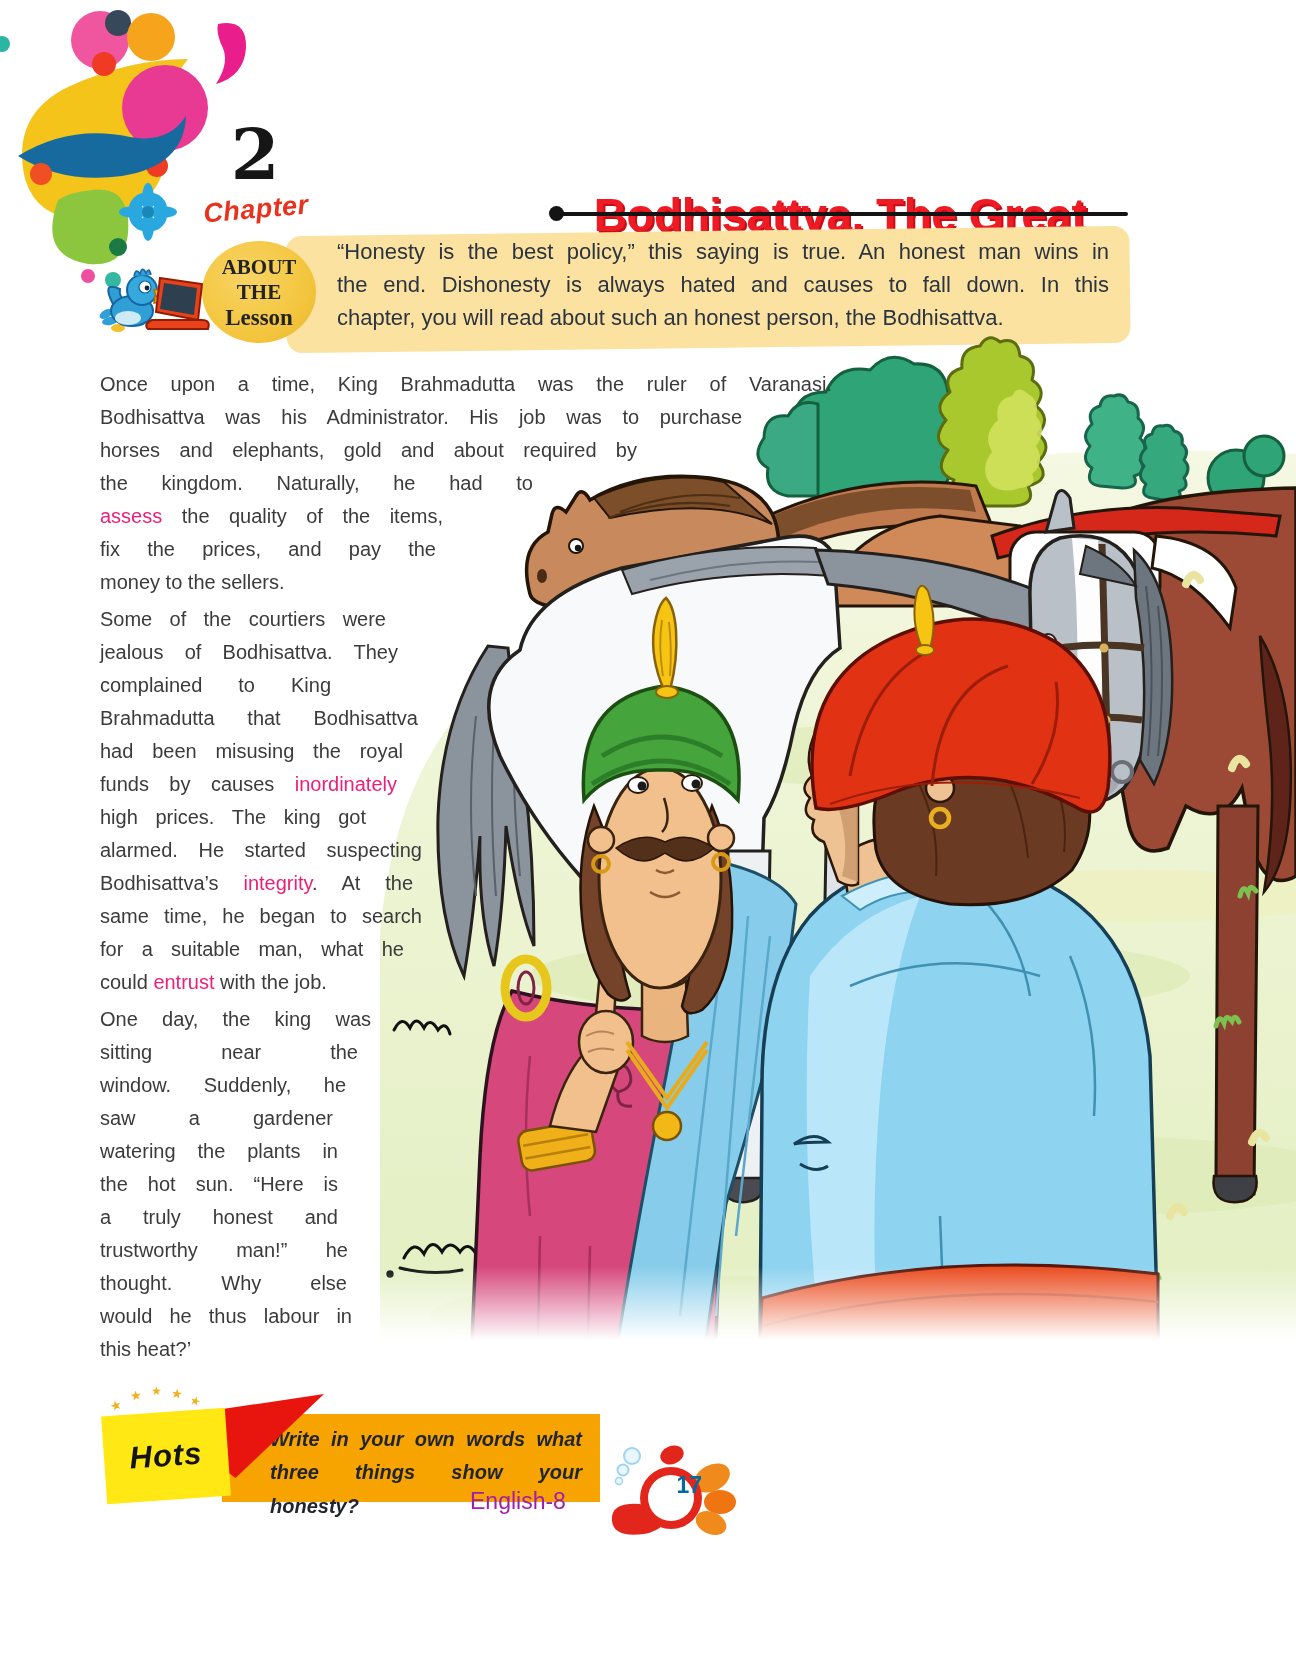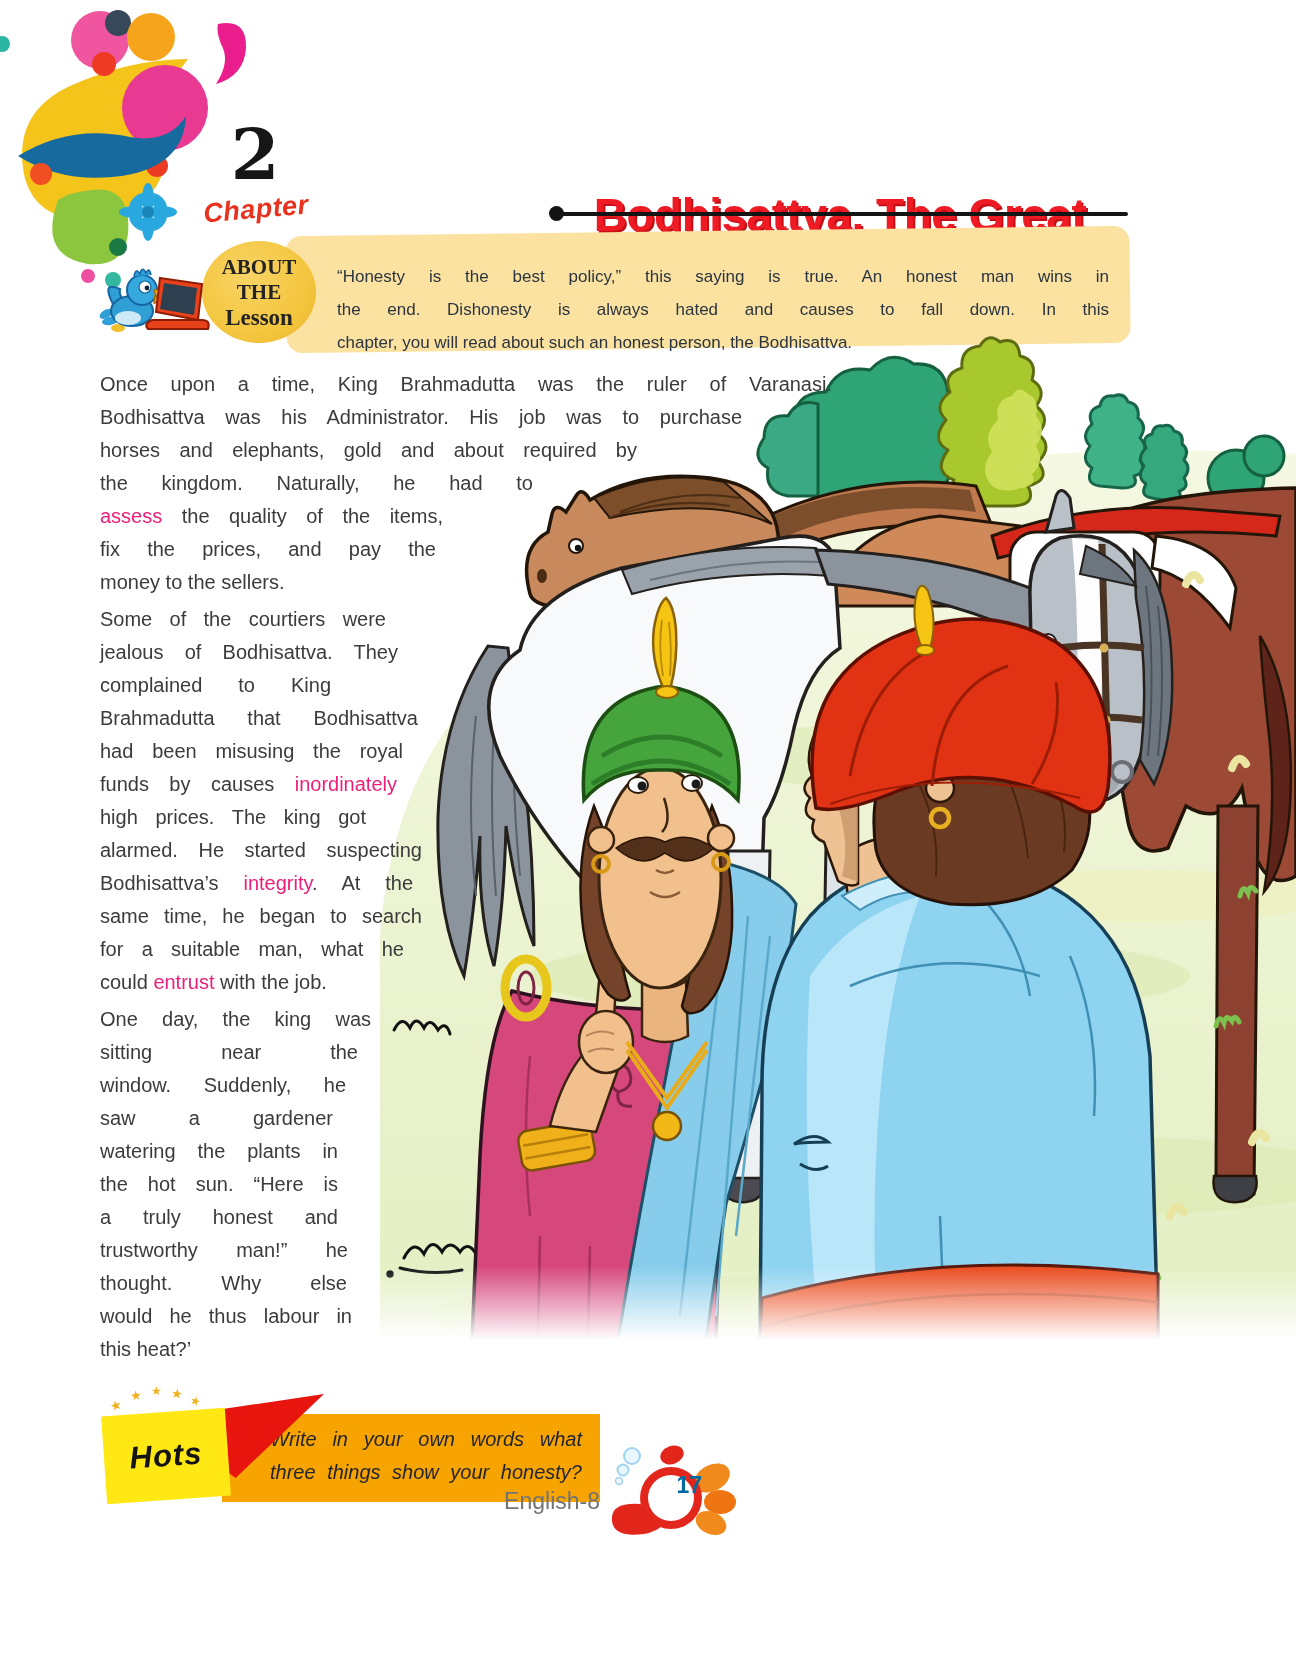--- a/index.html
+++ b/index.html
@@ -16,21 +16,21 @@
     font-size:27px;font-weight:bold;font-style:italic;color:#e8321e;transform:rotate(-5deg);letter-spacing:.5px;}
   
   .title{position:absolute;left:548px;top:144px;width:584px;text-align:center;
     font-size:46px;font-weight:bold;color:#ee1b24;letter-spacing:-.5px;
     text-shadow:2px 2px 0 #c50e15;margin-top:44px;}
   .rule{position:absolute;left:558px;top:212px;width:570px;height:4px;background:#141414;border-radius:2px;}
   .rule-dot{position:absolute;left:549px;top:206px;width:15px;height:15px;border-radius:50%;background:#141414;}
   
   .about-box{position:absolute;left:286px;top:231px;width:844px;height:117px;background:#fbe2a0;
     border-radius:16px;transform:rotate(-.7deg);}
-  .about-text{position:absolute;left:337px;top:260px;width:772px;font-size:17px;line-height:34px;color:#2b3440;}
+  .about-text{position:absolute;left:337px;top:235px;width:772px;font-size:22px;line-height:34px;color:#2b3440;}
   .about-badge{position:absolute;left:202px;top:241px;width:114px;height:102px;border-radius:50%;
     background:radial-gradient(circle at 40% 35%,#f8d465,#f4c63f 60%,#eab52c);
     display:flex;flex-direction:column;justify-content:center;align-items:center;
     font-family:"Liberation Serif",serif;font-weight:bold;color:#232323;line-height:25px;}
   .about-badge .b1,.about-badge .b2{font-size:21px;}
   .about-badge .b3{font-size:23px;}
   .bird{position:absolute;left:98px;top:262px;width:120px;height:76px;}
   
   .story{position:absolute;left:100px;top:368px;width:760px;font-size:20px;line-height:33px;color:#3b3b3b;z-index:3;}
   .para{margin:0 0 4px 0;}
@@ -63,25 +63,25 @@
   .hots-label{font-size:31px;font-weight:bold;font-style:italic;color:#141414;letter-spacing:1px;}
   .hots-stars{position:absolute;left:10px;top:-4px;width:120px;height:30px;z-index:4;}
   .star{position:absolute;color:#f0b11c;}
   .star::before{content:"\2605";}
   .s1{left:2px;top:16px;font-size:13px;transform:rotate(-18deg);}
   .s2{left:22px;top:6px;font-size:13px;transform:rotate(-8deg);}
   .s3{left:43px;top:2px;font-size:12px;}
   .s4{left:63px;top:4px;font-size:13px;transform:rotate(8deg);}
   .s5{left:82px;top:12px;font-size:12px;transform:rotate(18deg);}
   .hots-text{position:absolute;left:172px;top:36px;width:312px;font-size:20px;line-height:34px;
-    font-style:italic;font-weight:normal;color:#1f2430;}
+    font-style:italic;font-weight:bold;color:#1f2430;}
   .hots-text .ln{width:312px !important;text-align-last:justify !important;}
   
   .footer{position:absolute;left:470px;top:1440px;width:300px;height:110px;z-index:4;}
-  .footer-book{position:absolute;left:0px;top:48px;width:130px;text-align:right;font-size:23px;color:#737373;}
+  .footer-book{position:absolute;left:0px;top:48px;width:130px;text-align:left;font-size:23px;color:#a21caf;}
   .footer-logo{position:absolute;left:138px;top:2px;width:128px;height:100px;}
   .footer-num{position:absolute;left:184px;top:32px;width:48px;text-align:right;font-size:23px;font-weight:bold;color:#0369a1;}
 </style>
 </head>
 <body>
 
 <div class="page">
 
   <svg class="decor" viewBox="0 0 272 286">
     <path d="M25,175 Q10,110 70,82 Q130,55 188,55 Q162,86 166,136 Q170,200 105,213 Q40,224 25,175 Z" fill="#f5c41b"></path>

